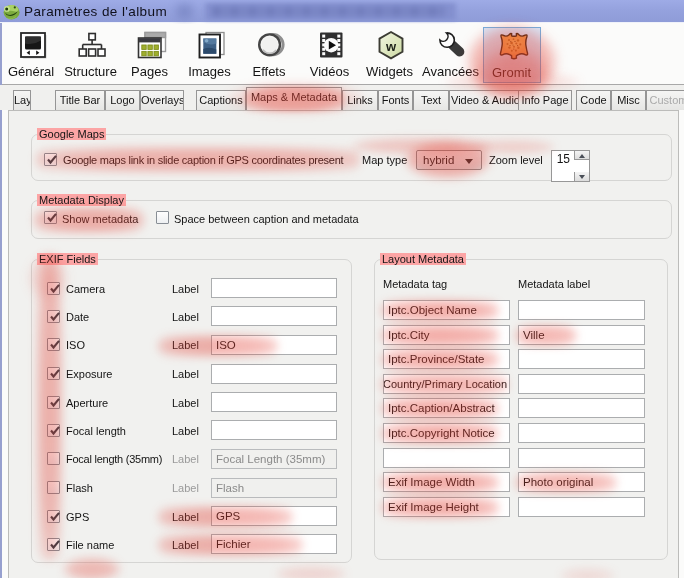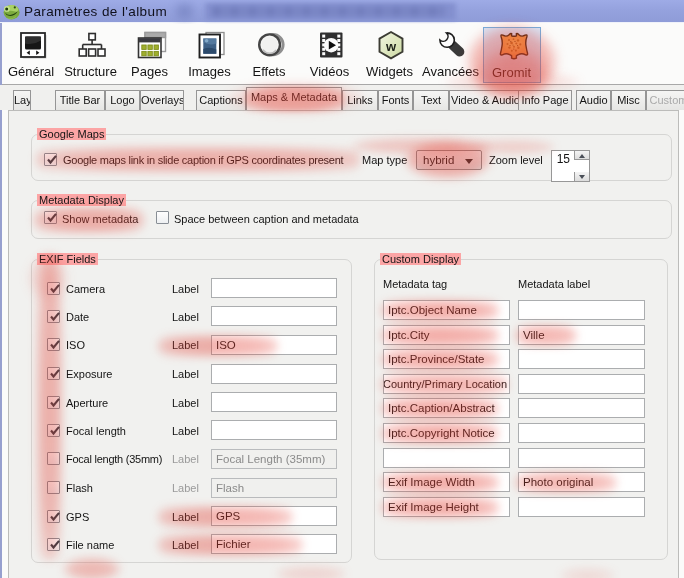--- a/index.html
+++ b/index.html
@@ -197,21 +197,21 @@
 <div class="ab tab" style="left:55px;width:50px">Title Bar</div>
 <div class="ab tab" style="left:105px;width:35px">Logo</div>
 <div class="ab tab" style="left:140px;width:44px">Overlays</div>
 <div class="ab tab" style="left:196px;width:50px">Captions</div>
 <div class="ab tab on" style="left:246px;width:96px">Maps &amp; Metadata</div>
 <div class="ab tab" style="left:342px;width:36px">Links</div>
 <div class="ab tab" style="left:378px;width:35px">Fonts</div>
 <div class="ab tab" style="left:413px;width:36px">Text</div>
 <div class="ab tab" style="left:449px;width:73px">Video &amp; Audio</div>
 <div class="ab tab" style="left:518px;width:54px">Info Page</div>
-<div class="ab tab" style="left:576px;width:35px">Audio</div>
+<div class="ab tab" style="left:576px;width:35px">Code</div>
 <div class="ab tab" style="left:611px;width:35px">Misc</div>
 <div class="ab tab dis" style="left:646px;width:45px">Custom</div>
 <div class="ab gb" style="left:31px;top:134px;width:641px;height:47px">
     <span>Google Maps</span>
   </div>
 <div class="ab cb" style="left:44px;top:153px">
     <svg width="14" height="14" viewBox="0 0 14 14">
       <path d="M3 6.5 L5.5 9.5 L11 2.8" fill="none" stroke="#343b44" stroke-width="2.1"></path>
     </svg>
   </div>
@@ -308,21 +308,21 @@
 <div class="ab inp" style="left:211px;top:506px;width:126px">GPS</div>
 <div class="ab cb" style="left:47px;top:538px">
     <svg width="14" height="14" viewBox="0 0 14 14">
       <path d="M3 6.5 L5.5 9.5 L11 2.8" fill="none" stroke="#343b44" stroke-width="2.1"></path>
     </svg>
   </div>
 <span class="ab txt" style="left:66px;top:539px">File name</span>
 <span class="ab txt" style="left:172px;top:539px">Label</span>
 <div class="ab inp" style="left:211px;top:534px;width:126px">Fichier</div>
 <div class="ab gb" style="left:374px;top:259px;width:294px;height:301px">
-    <span>Custom Display</span>
+    <span>Layout Metadata</span>
   </div>
 <span class="ab txt" style="left:383px;top:278px">Metadata tag</span>
 <span class="ab txt" style="left:518px;top:278px">Metadata label</span>
 <div class="ab inp" style="left:383px;top:300px;width:127px">Iptc.Object Name</div>
 <div class="ab inp" style="left:518px;top:300px;width:127px"></div>
 <div class="ab inp" style="left:383px;top:325px;width:127px">Iptc.City</div>
 <div class="ab inp" style="left:518px;top:325px;width:127px">Ville</div>
 <div class="ab inp" style="left:383px;top:349px;width:127px">Iptc.Province/State</div>
 <div class="ab inp" style="left:518px;top:349px;width:127px"></div>
 <div class="ab inp" style="left:383px;top:374px;width:127px">

